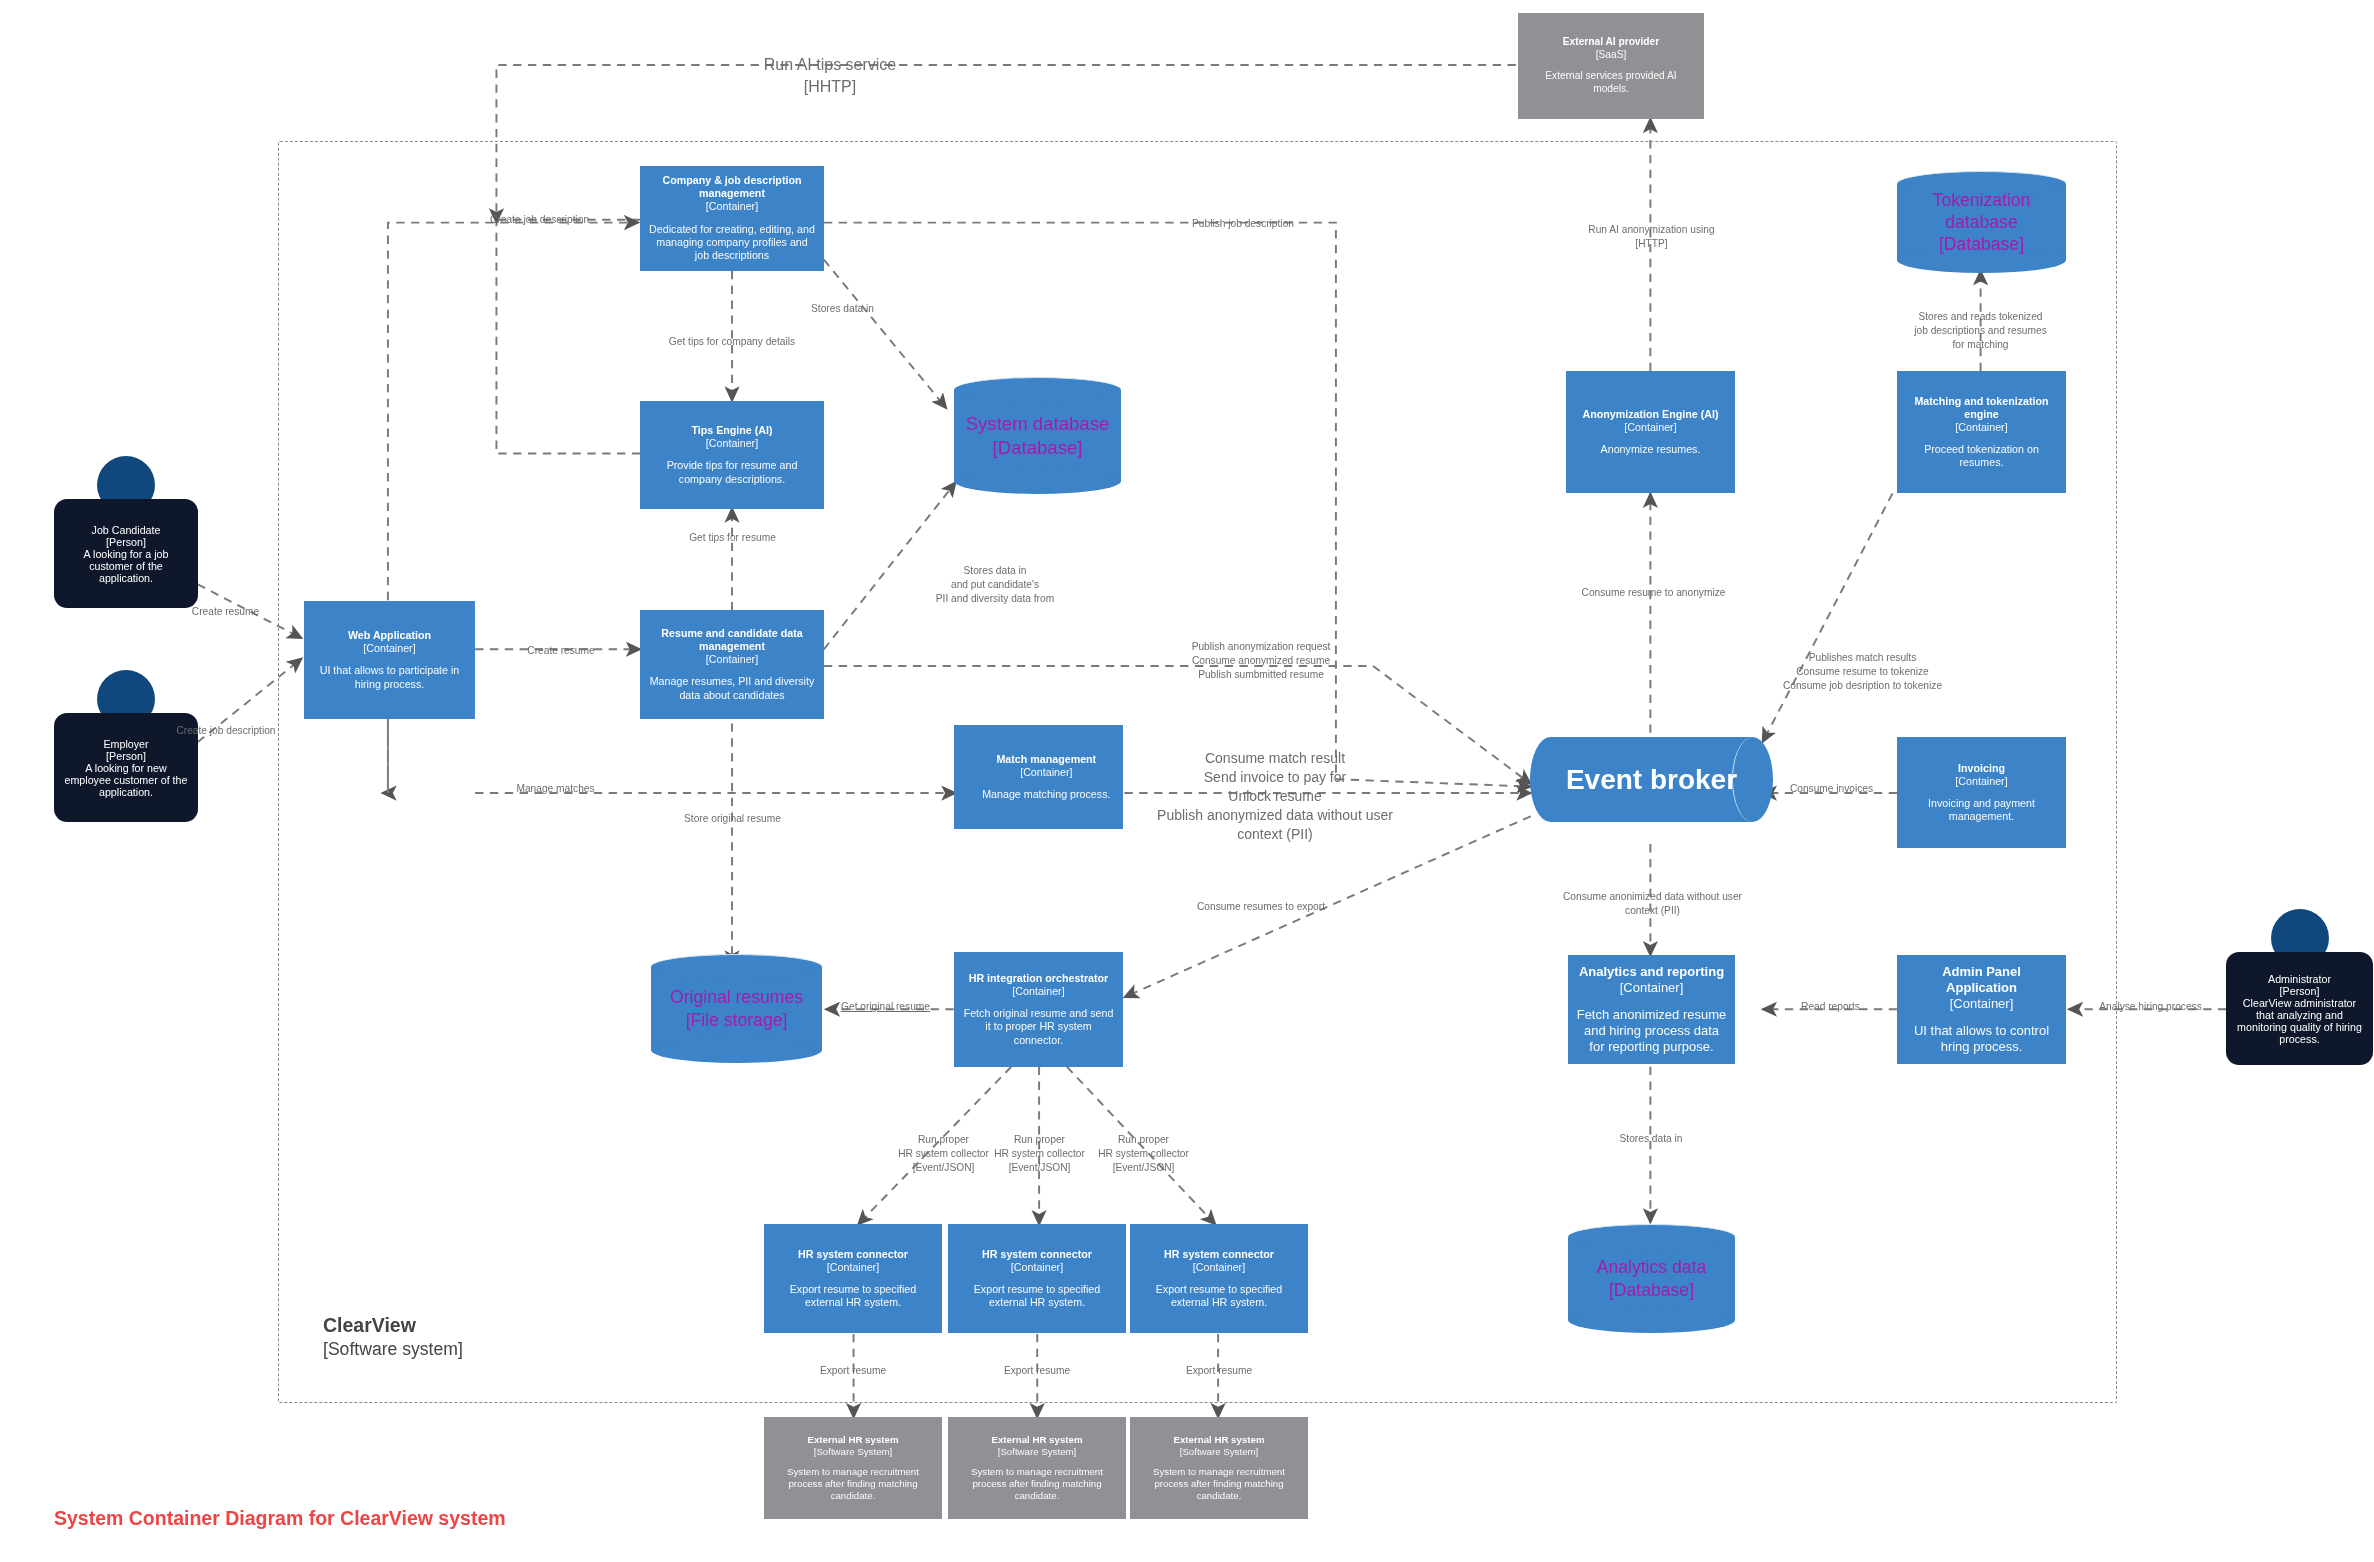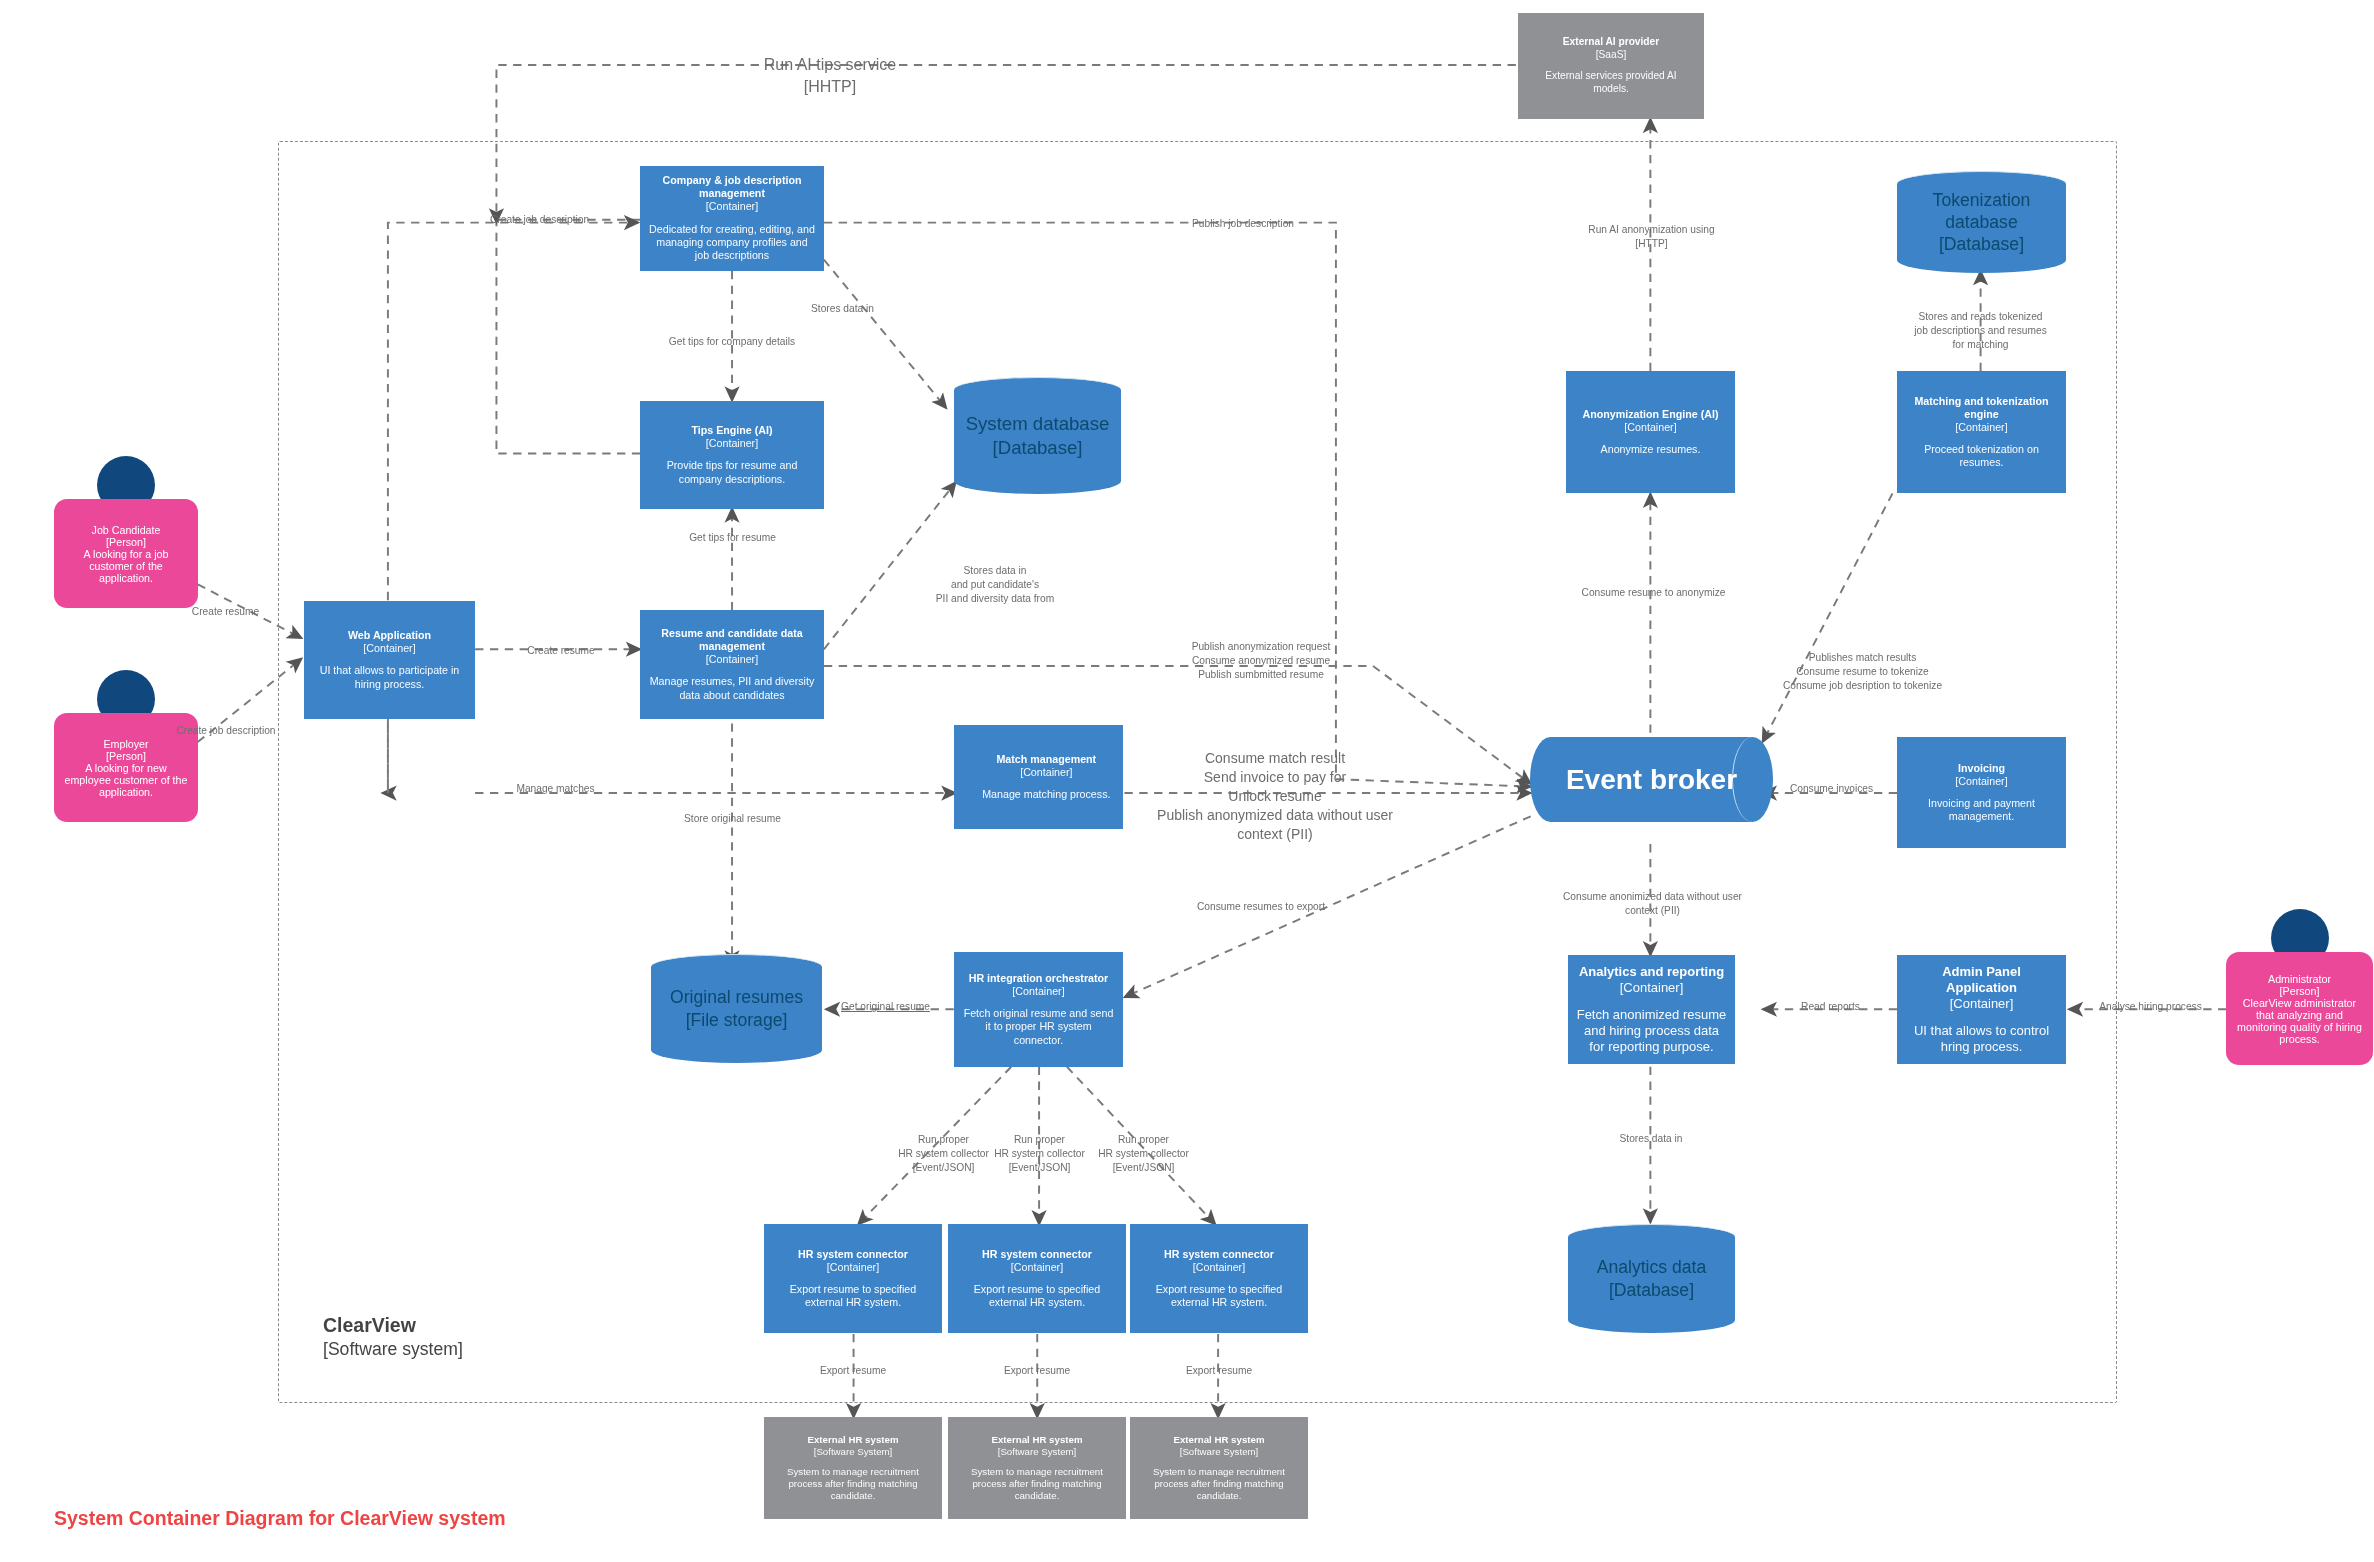--- a/index.html
+++ b/index.html
@@ -27,33 +27,33 @@
   .container-box{background:#3c83c8;border:0.9px solid #3c83c8;}
   .external-box{background:#8f9194;border:0.9px solid #8f9194;}
 
   
   .person{position:absolute;}
   .person .p-head{
     position:absolute;left:50%;transform:translateX(-50%);top:0;
     background:#10487e;border-radius:50%;
   }
   .person .p-body{
-    position:absolute;left:0;right:0;bottom:0;background:#ec4899;border-radius:13px;
+    position:absolute;left:0;right:0;bottom:0;background:#0f172a;border-radius:13px;
     display:flex;flex-direction:column;align-items:center;justify-content:center;
     text-align:center;color:#fff;padding:3.7px 7.4px;box-sizing:border-box;
   }
 
   
   .cyl{position:absolute;}
   .cyl .cyl-body{position:absolute;left:0;right:0;top:13px;bottom:13px;background:#3c83c8;}
   .cyl .cyl-top{position:absolute;left:0;right:0;top:0;height:26px;background:#3c83c8;
     border-radius:50%;border-top:1.4px solid #cfe2f3;box-sizing:border-box;}
   .cyl .cyl-bot{position:absolute;left:0;right:0;bottom:0;height:26px;background:#3c83c8;border-radius:50%;}
   .cyl .cyl-label{position:absolute;left:0;right:0;top:0;bottom:0;display:flex;
-    flex-direction:column;align-items:center;justify-content:center;color:#0c4a6e;text-align:center;
+    flex-direction:column;align-items:center;justify-content:center;color:#a21caf;text-align:center;
     line-height:1.26;}
 
   
   .hcyl{position:absolute;}
   .hcyl .h-body{position:absolute;top:0;bottom:0;left:20.4px;right:20.4px;background:#3c83c8;}
   .hcyl .h-left{position:absolute;top:0;bottom:0;left:0;width:41px;background:#3c83c8;border-radius:50%;}
   .hcyl .h-right{position:absolute;top:0;bottom:0;right:0;width:41px;background:#3c83c8;border-radius:50%;
     border-left:1.4px solid #cfe2f3;box-sizing:border-box;}
   .hcyl .h-label{position:absolute;inset:0;display:flex;align-items:center;justify-content:center;
     color:#fff;font-weight:bold;}

